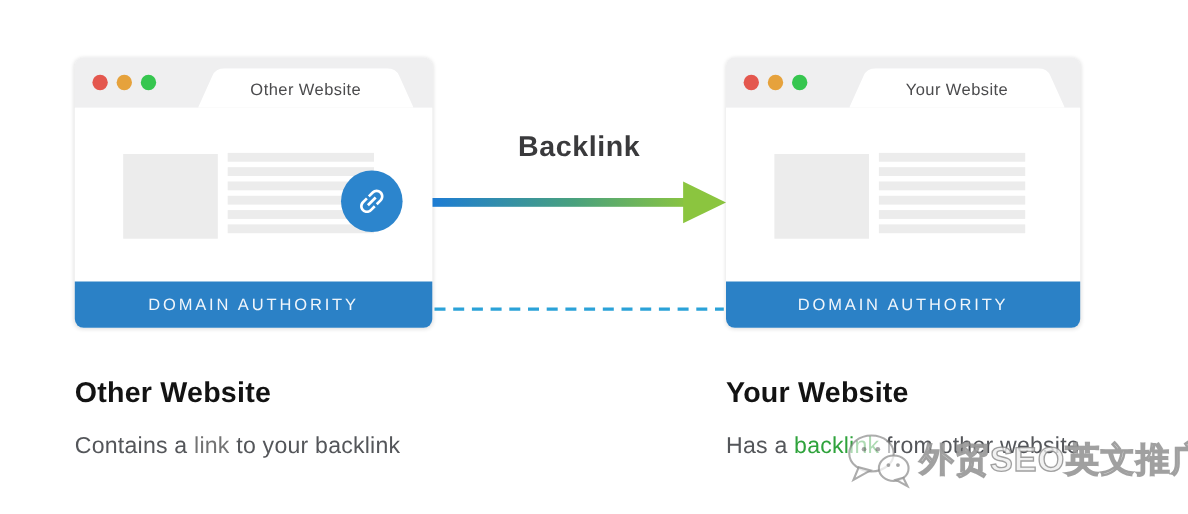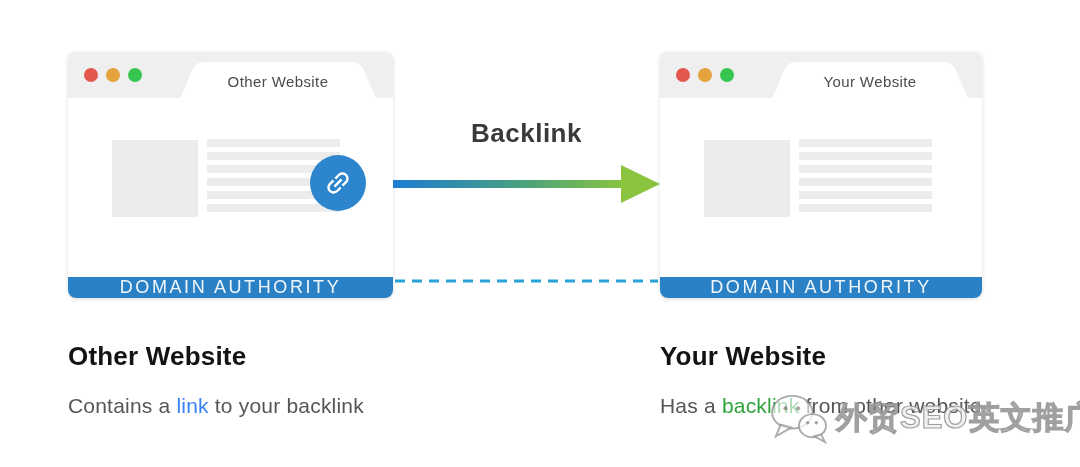--- a/index.html
+++ b/index.html
@@ -30,37 +30,37 @@
 
   .bw-body { position:absolute; top:46px; left:0; right:0; bottom:38px; background:#ffffff; }
   .skel-square { position:absolute; left:44px; top:42px; width:86px; height:77px; background:#ececec; }
   .skel-line { position:absolute; left:139px; width:133px; height:8px; background:#ececec; }
 
   .link-badge { position:absolute; left:242px; top:103px; width:56px; height:56px;
                 border-radius:50%; background:#2c85cd; display:flex; align-items:center;
                 justify-content:center; z-index:3; }
   .link-badge svg { width:30px; height:30px; transform:rotate(-45deg); fill:#ffffff; }
 
-  .bw-bar { position:absolute; left:0; right:0; bottom:0; height:21px; background:#2b81c6;
+  .bw-bar { position:absolute; left:0; right:0; bottom:0; height:42px; background:#2b81c6;
             border-radius:0 0 8px 8px; display:flex; align-items:center; justify-content:center;
-            color:rgba(255,255,255,0.93); font-size:18px; letter-spacing:2.6px; }
+            color:rgba(255,255,255,0.93); font-size:15px; letter-spacing:2.6px; }
 
   
   .backlink-label { position:absolute; left:393px; top:118px; width:267px; text-align:center;
                     font-size:26px; font-weight:bold; color:#3a3a3c; letter-spacing:0.5px; }
   .arrow-svg  { position:absolute; left:393px; top:160px; }
   .dashed-svg { position:absolute; left:393px; top:278px; }
 
   
   .caption { position:absolute; width:420px; }
   .caption-left  { left:68px;  top:341px; }
   .caption-right { left:660px; top:341px; }
   .caption h2 { font-size:26px; font-weight:800; color:#131313; letter-spacing:0.2px; }
   .caption p  { margin-top:22px; font-size:21px; color:#54565a; letter-spacing:0.2px; }
-  .kw-link     { color:#3b82f6; }
+  .kw-link     { color:#737373; }
   .kw-backlink { color:#2fa33c; }
 
   
   .watermark { position:absolute; left:768px; top:392px; display:flex; align-items:center;
                gap:6px; z-index:9; pointer-events:none; }
   .watermark svg { width:62px; height:52px; opacity:0.85; }
   .watermark-text { font-size:31px; font-weight:bold; color:rgba(255,255,255,0.70);
                     -webkit-text-stroke:1.2px rgba(125,125,125,0.70);
                     text-shadow:0 0 1px rgba(120,120,120,0.35);
                     letter-spacing:1px; white-space:nowrap; }

